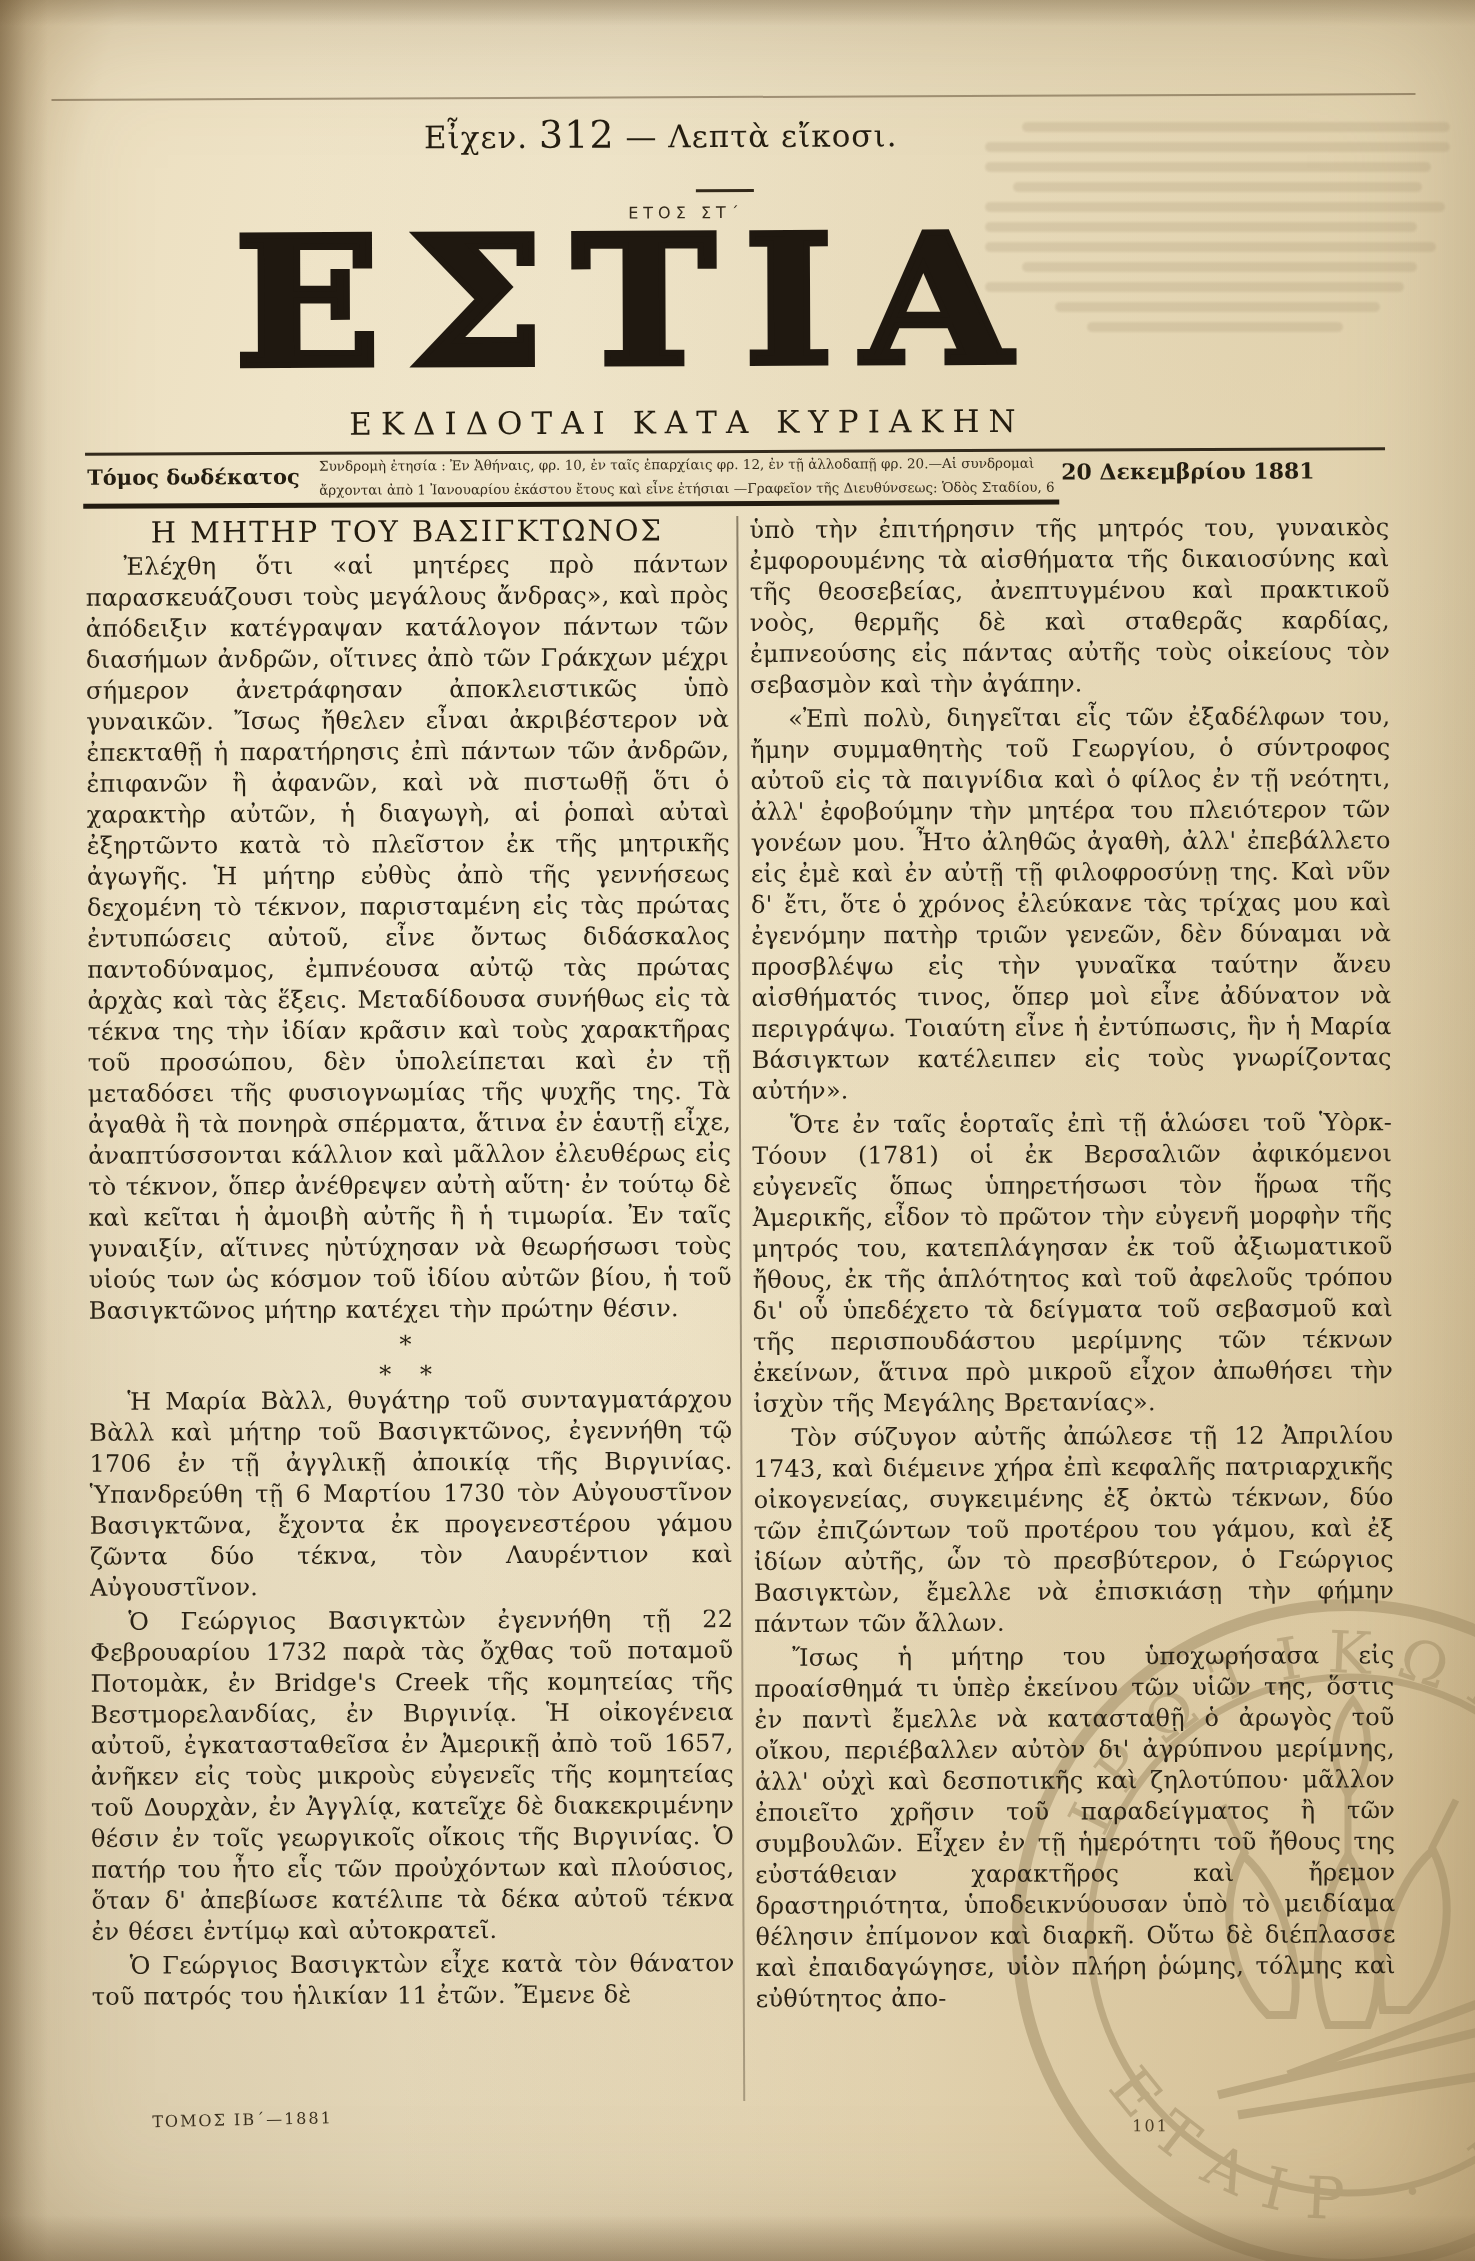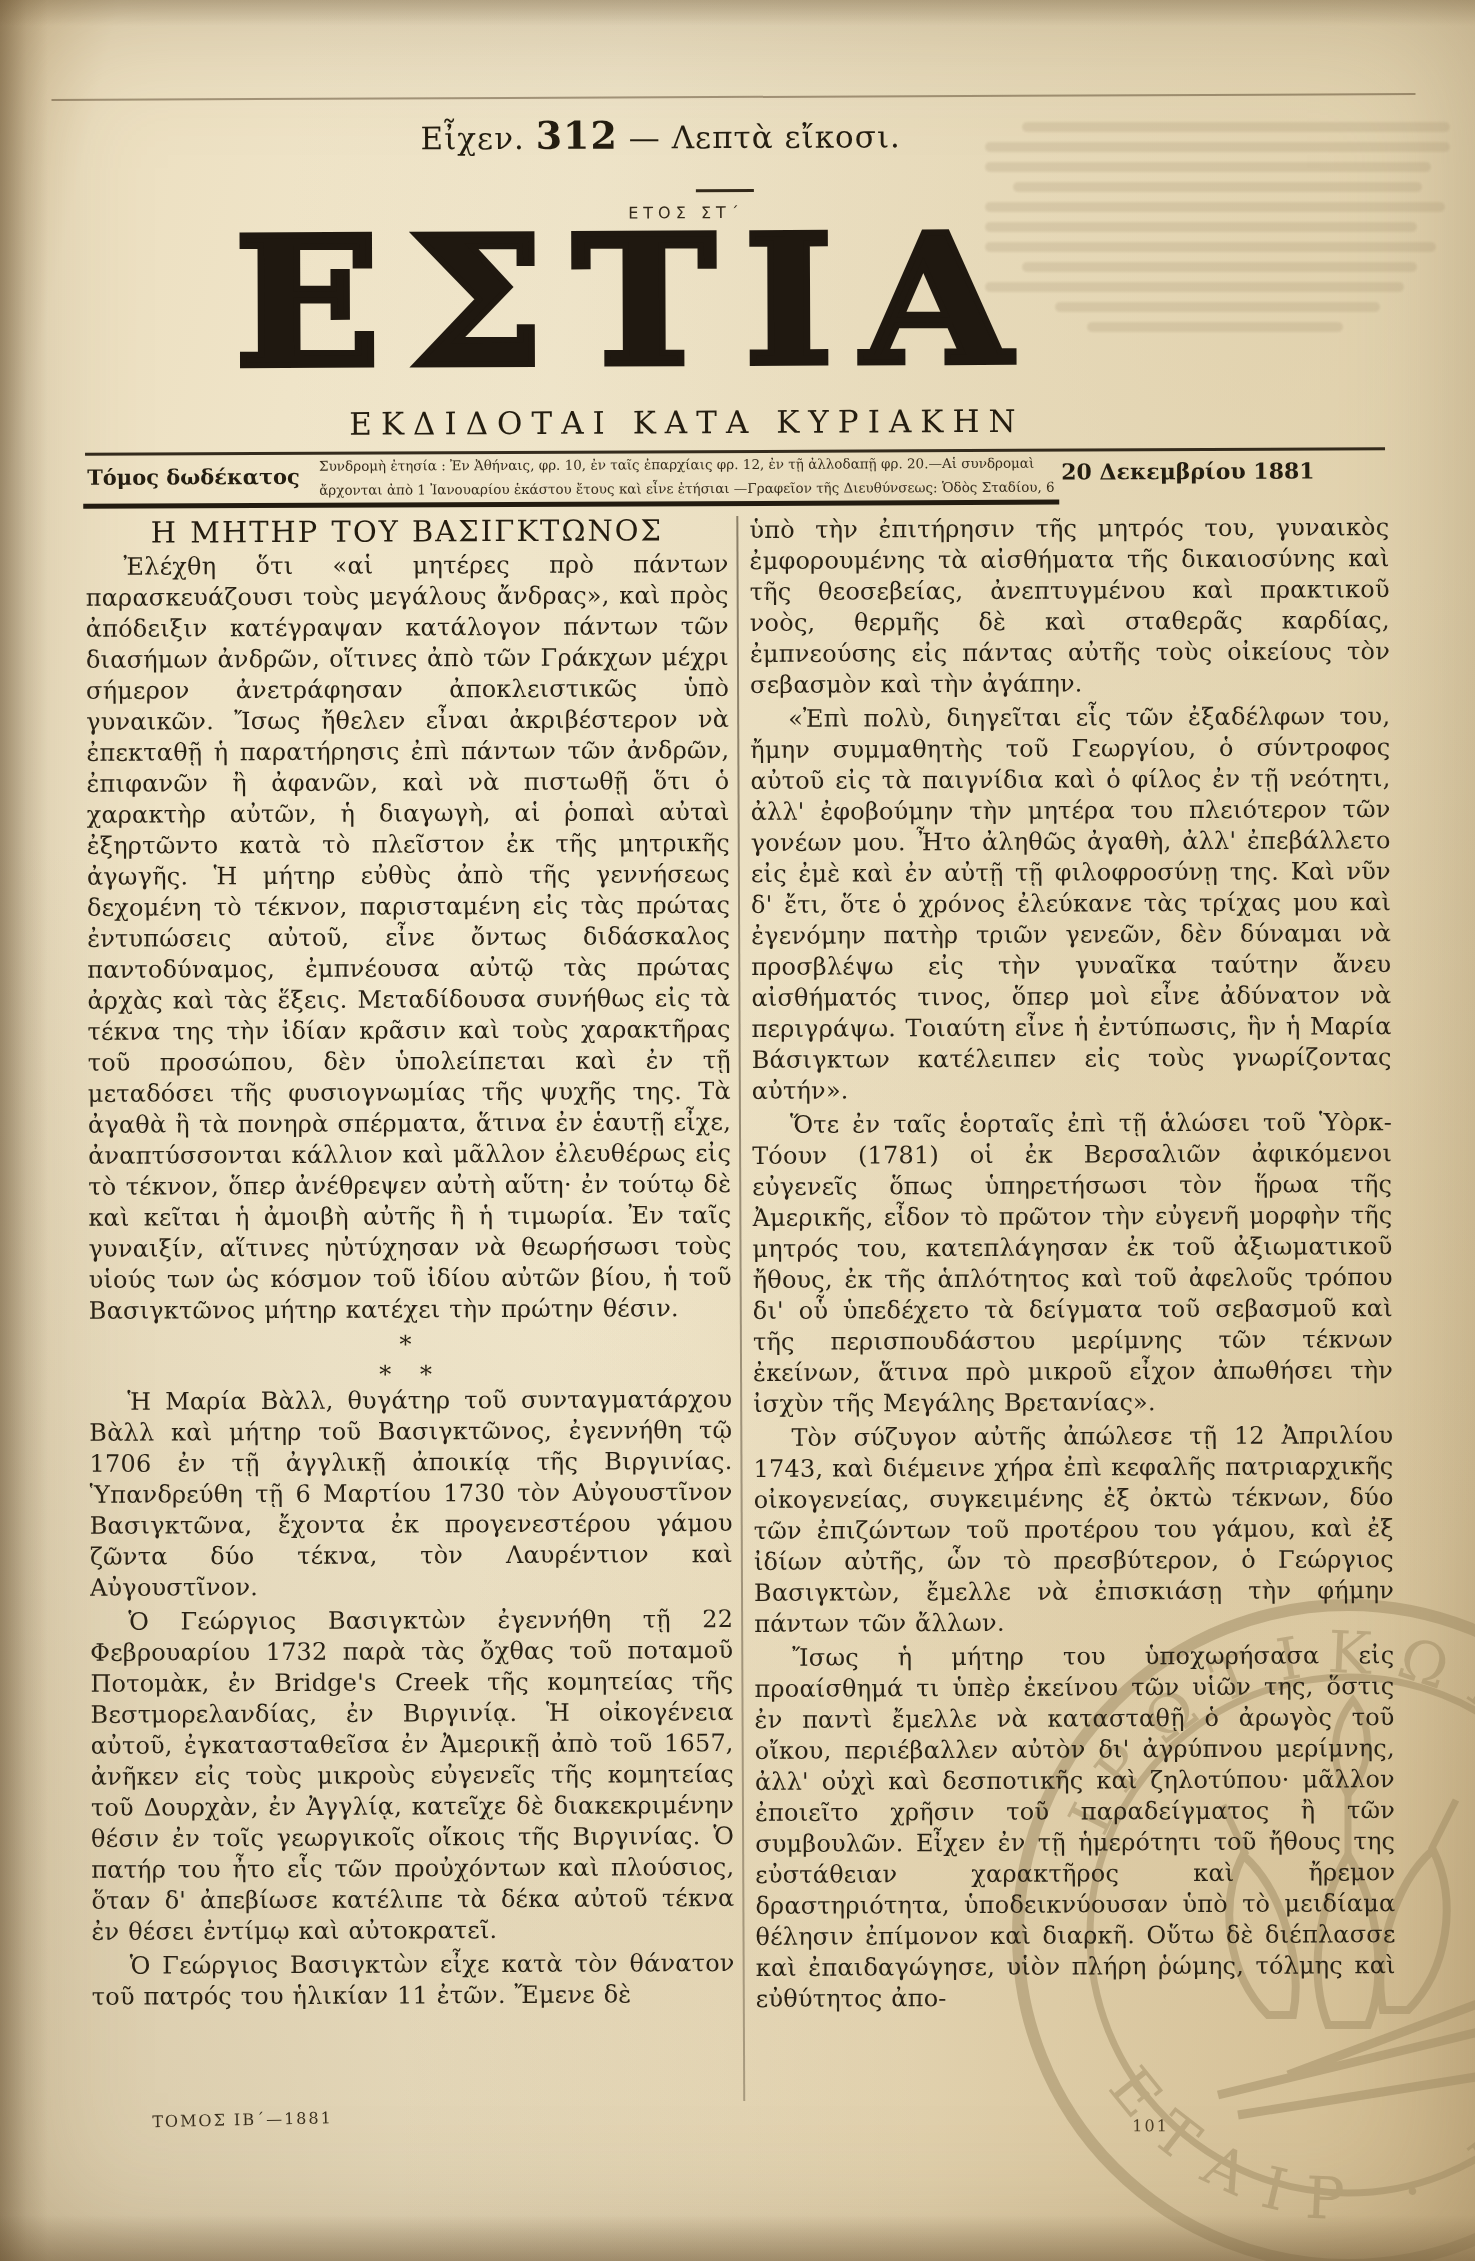--- a/index.html
+++ b/index.html
@@ -19,21 +19,21 @@
   .edge-bottom{left:0;bottom:0;width:100%;height:46px;
     background:linear-gradient(0deg,rgba(96,72,40,.42),transparent);}
   .content{position:absolute;inset:0;transform:rotate(-0.25deg);}
   .rule{position:absolute;background:#2a2215;}
   .rule-top{left:56px;top:96px;width:1364px;height:2px;background:rgba(88,70,44,.5);}
   .rule-issue{left:700px;top:189px;width:58px;height:3px;background:#33291a;}
   .rule-subtitle{left:88px;top:450px;width:1300px;height:3px;background:#342b1d;}
   .rule-heavy{left:86px;top:501px;width:976px;height:5px;background:#221b10;}
   .issue-line{position:absolute;left:280px;top:112px;width:770px;text-align:center;
     font-size:31px;letter-spacing:1px;color:#241d10;}
-  .issue-line .num{font-weight:bold;font-size:38px;}
+  .issue-line .num{font-weight:normal;font-size:38px;}
   .year-line{position:absolute;left:340px;top:203px;width:700px;text-align:center;
     font-size:16px;letter-spacing:5px;color:#33291a;font-family:"DejaVu Sans",sans-serif;}
   .masthead{position:absolute;left:120px;top:212px;width:1040px;text-align:center;
     font-size:178px;line-height:178px;font-weight:bold;color:#1f1810;
     letter-spacing:26px;transform:scaleX(1.08);transform-origin:center;
     -webkit-text-stroke:6px #1f1810;}
   .subtitle{position:absolute;left:90px;top:404px;width:1200px;text-align:center;
     font-size:31px;letter-spacing:9px;color:#241d10;}
   .volume{position:absolute;left:90px;top:462px;width:230px;
     font-size:21px;font-weight:bold;color:#241d10;}

